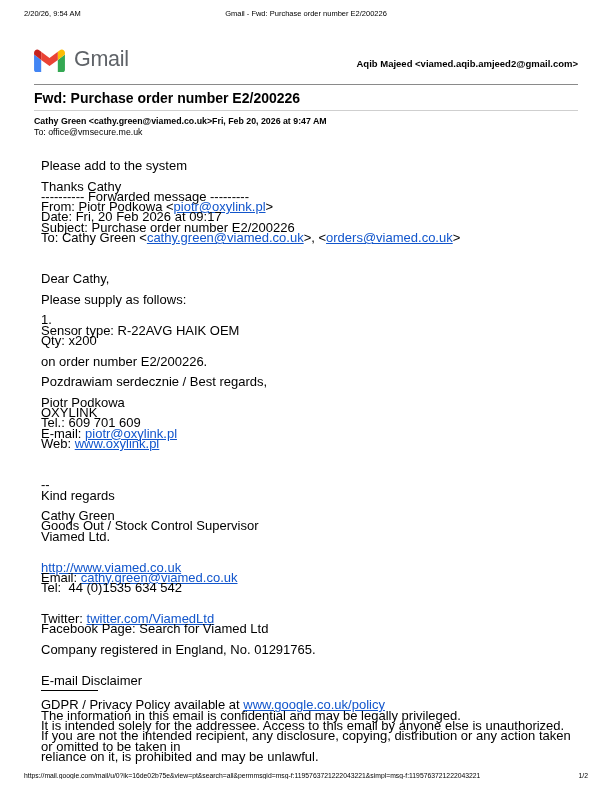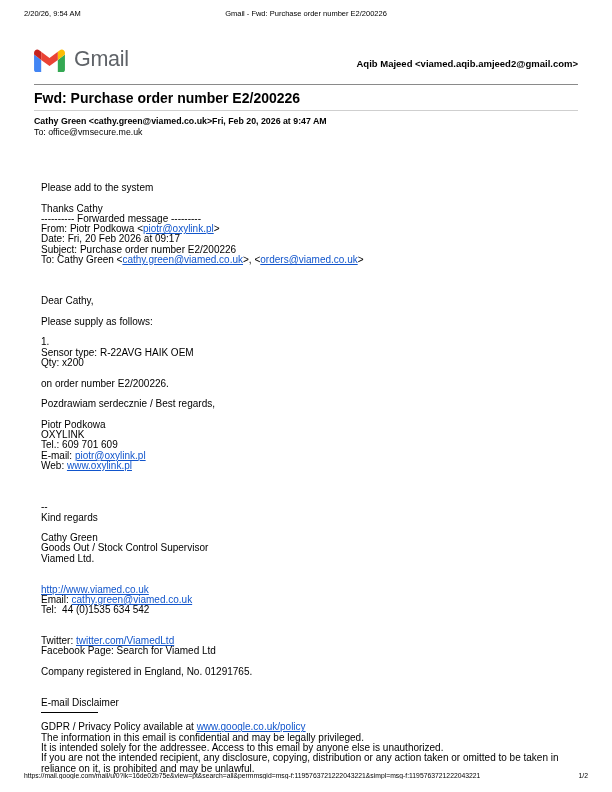--- a/index.html
+++ b/index.html
@@ -21,21 +21,21 @@
   .rule-1{position:absolute;top:84px;left:34px;right:34px;border-top:1px solid #8a8a8a;}
   
   .subject{position:absolute;top:90px;left:34px;right:34px;font-size:14px;font-weight:bold;}
   .rule-2{position:absolute;top:110px;left:34px;right:34px;border-top:1px solid #cfcfcf;}
   .meta{position:absolute;top:116px;left:34px;right:34px;font-size:8.8px;line-height:10.8px;
         display:flex;justify-content:flex-start;align-items:flex-start;}
   .meta-from{font-weight:bold;}
   .meta-to{font-weight:normal;}
   .meta-date{font-weight:bold;white-space:nowrap;}
   
-  .body-lines{position:absolute;top:161px;left:41px;right:28px;font-size:10px;line-height:10.3px;margin-top:22px;}
+  .body-lines{position:absolute;top:161px;left:41px;right:28px;font-size:13px;line-height:10.3px;}
   .bl{white-space:pre-wrap;min-height:10.3px;}
   .lnk{color:#1155cc;text-decoration:underline;cursor:pointer;}
   .sig-hr{width:57px;border-top:1px solid #000;margin-top:4px;}
 </style>
 </head>
 <body>
 
 <div class="page">
 
   <div class="print-header">

